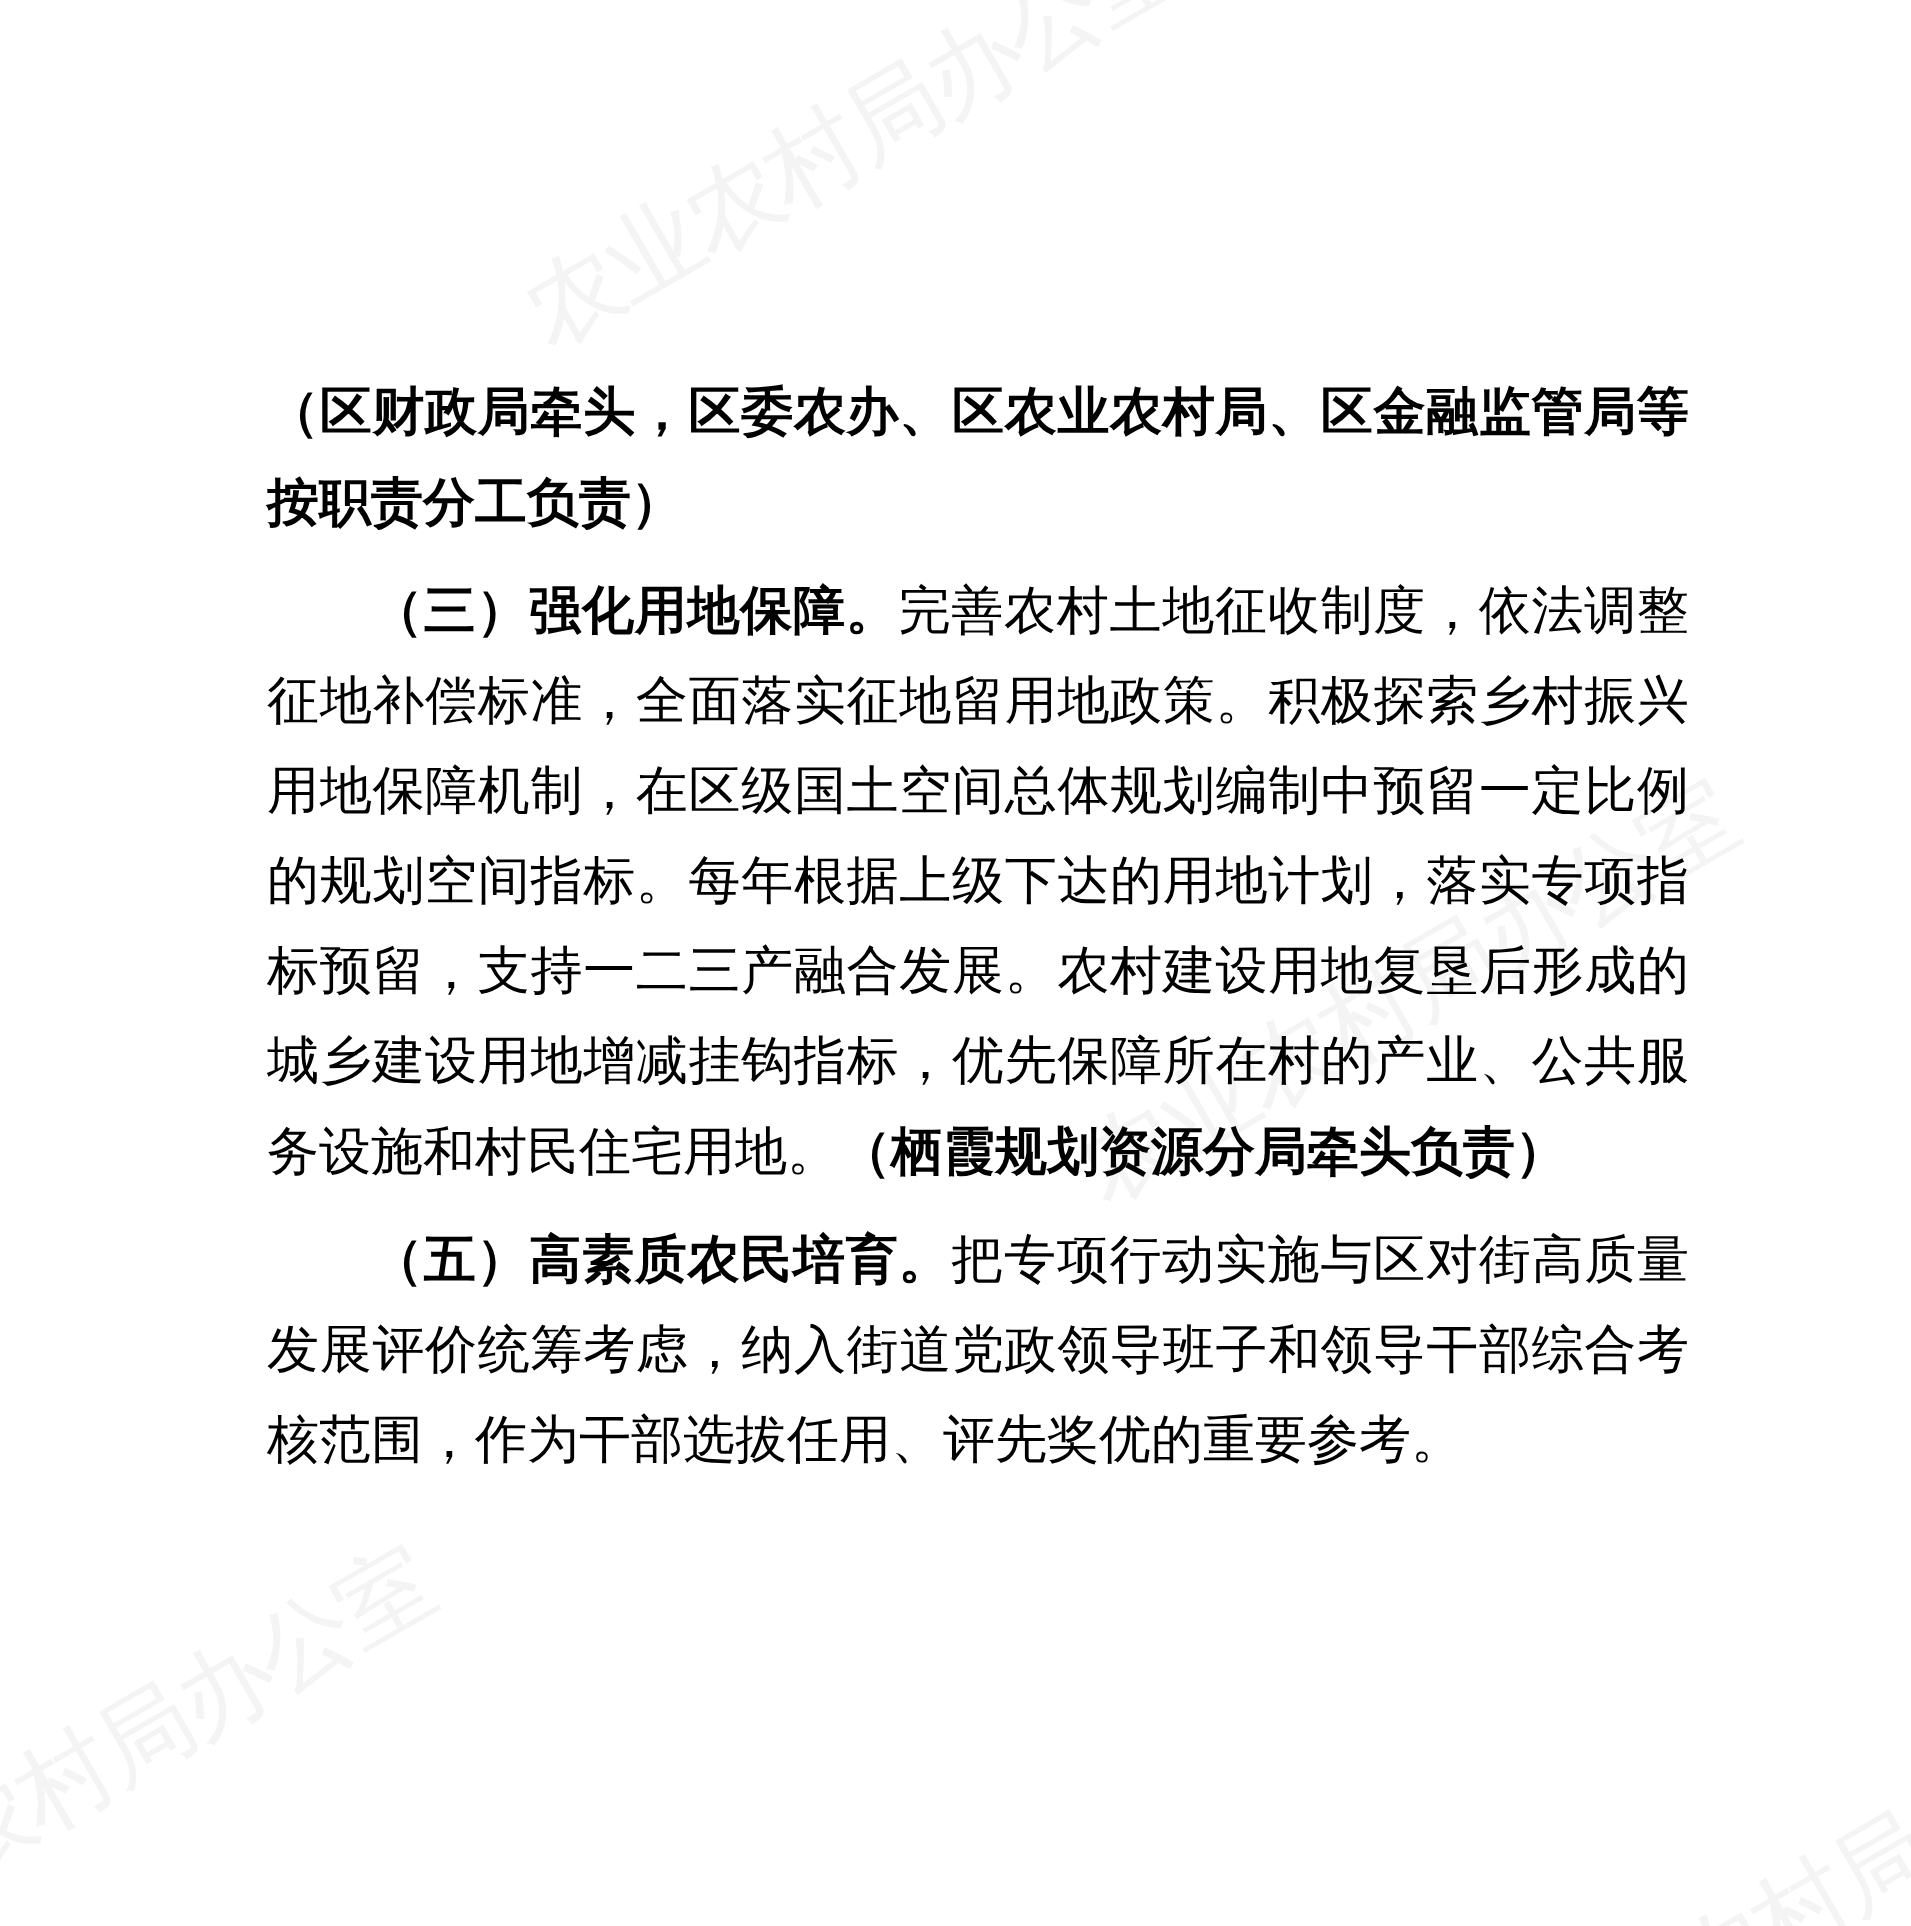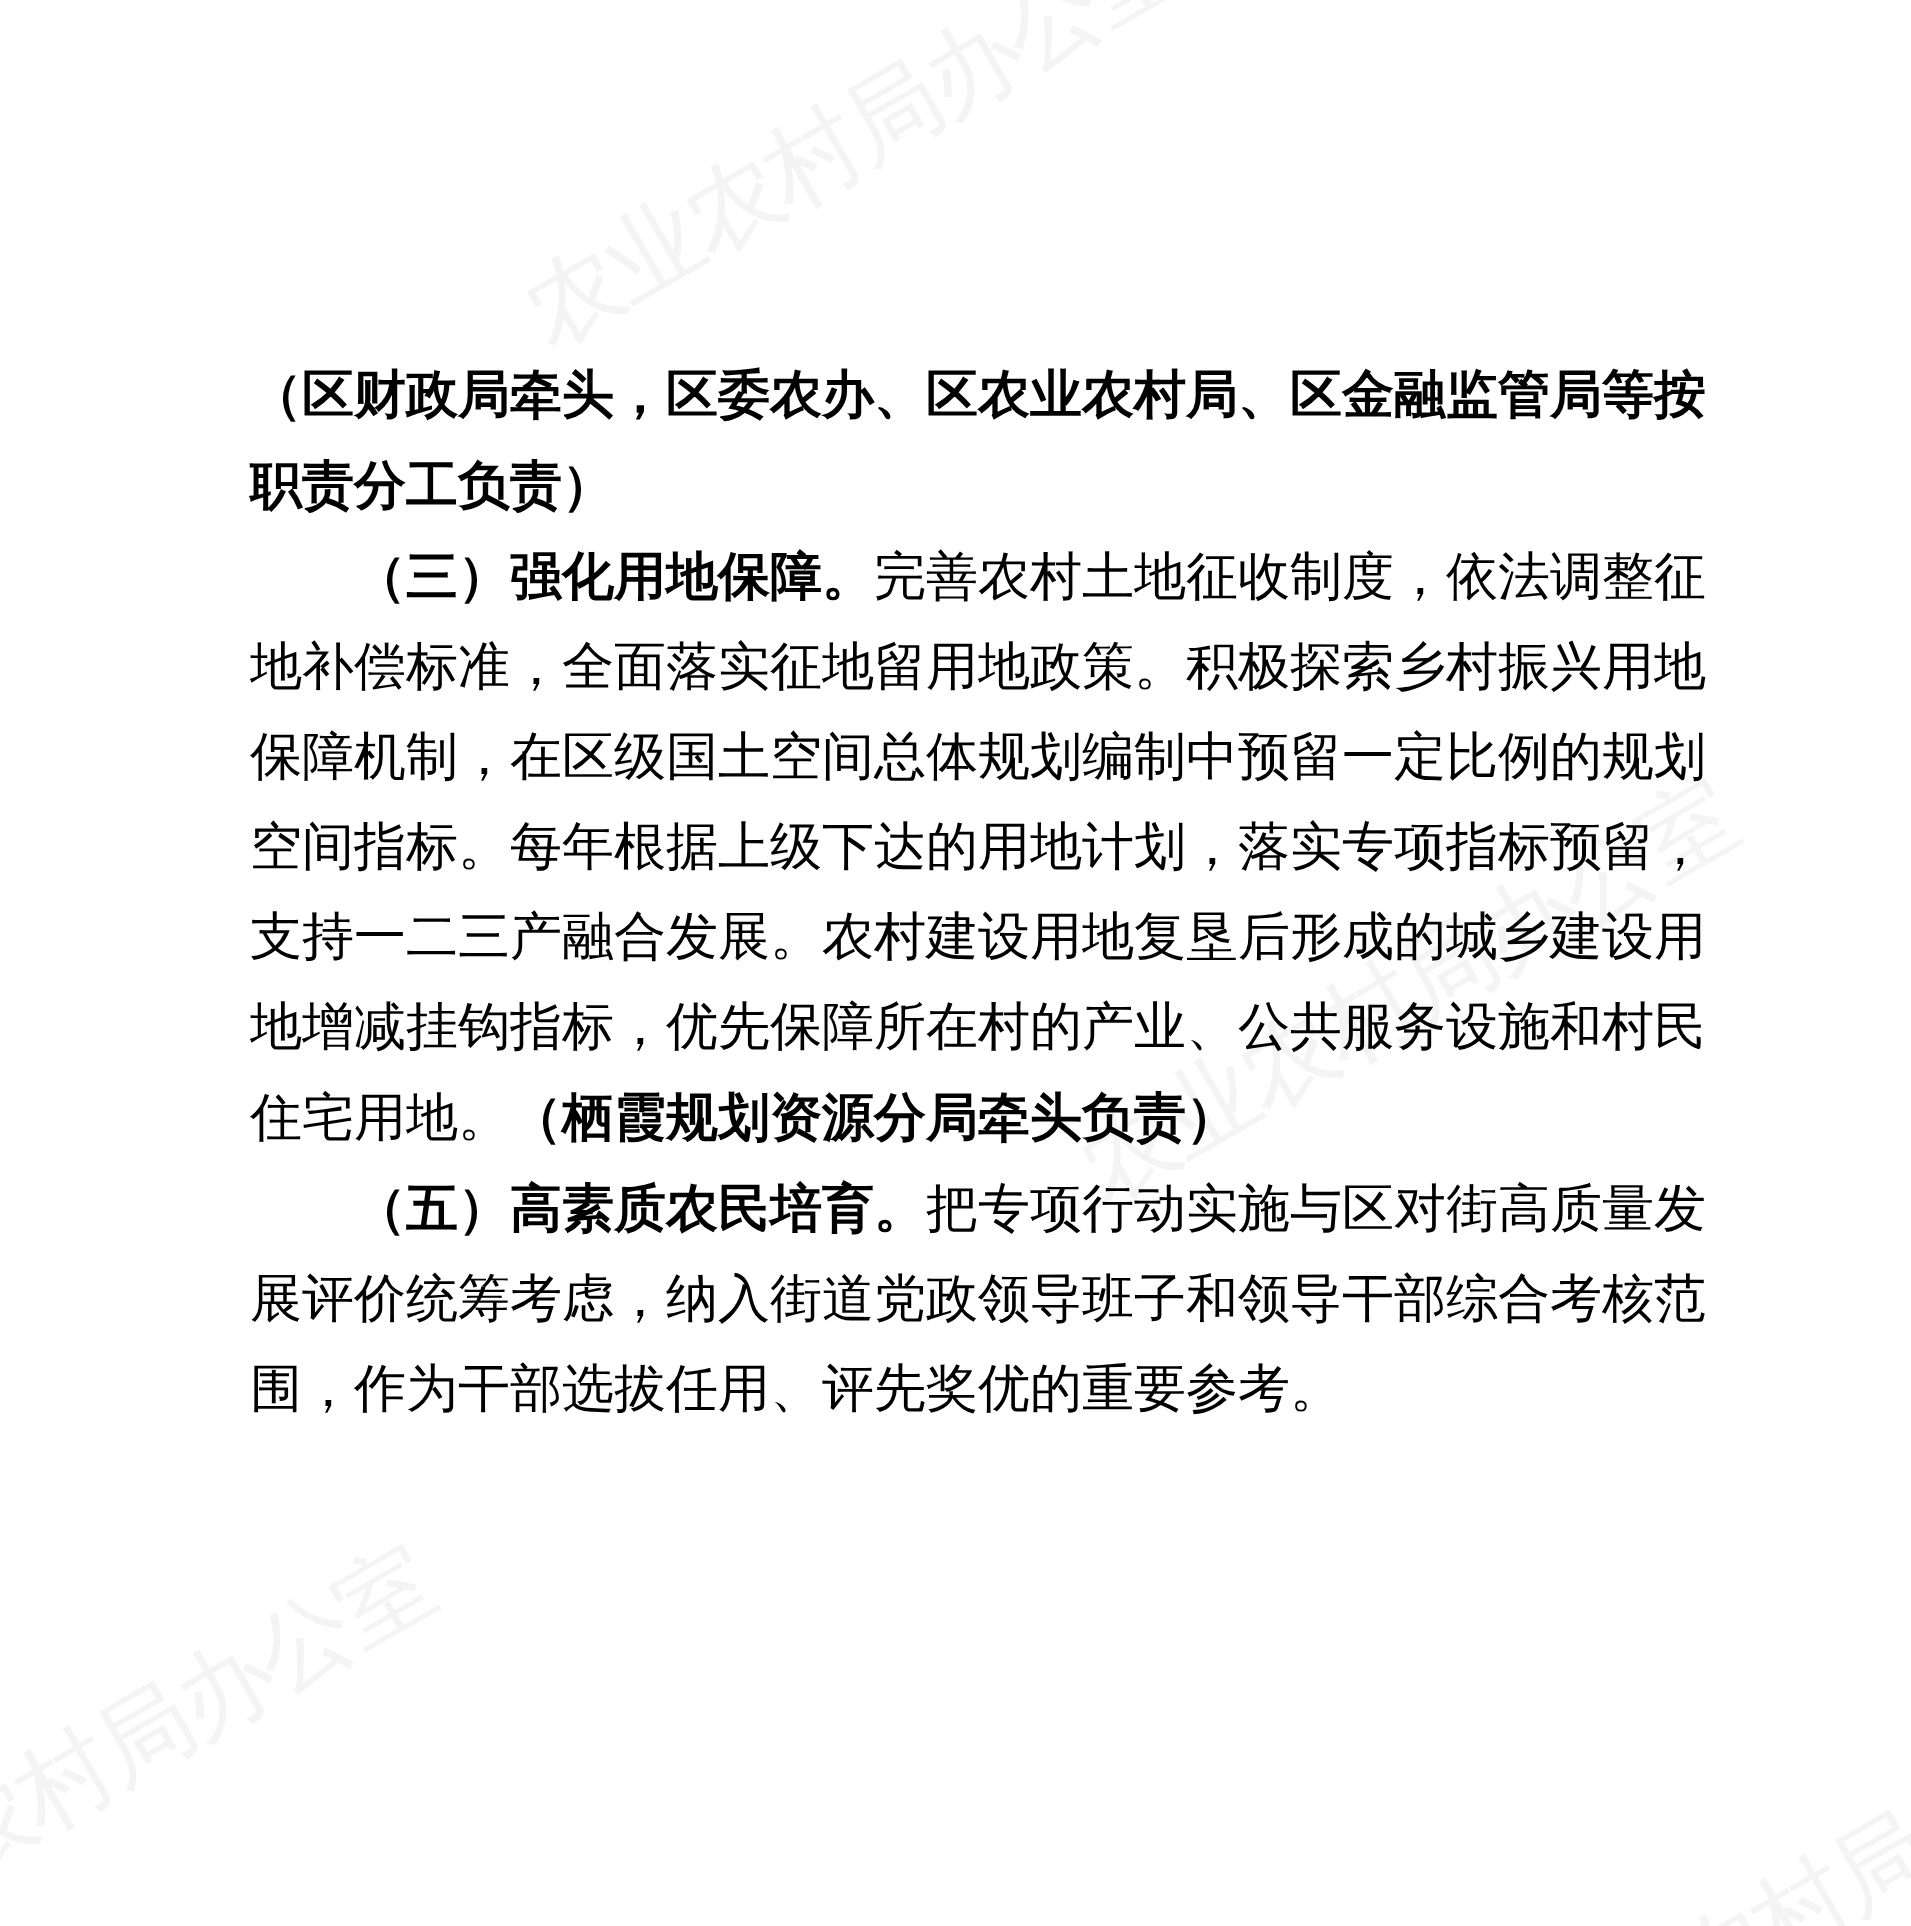--- a/index.html
+++ b/index.html
@@ -39,21 +39,21 @@
     width: 1456px;
     z-index: 2;
     color: #000000;
     font-family: "Liberation Serif", serif;
     font-size: 52px;
     line-height: 90px;
     text-align: justify;
     text-justify: inter-ideograph;
   }
   .doc-body p {
-    margin: 0;
+    margin: 17px;
     padding: 0;
   }
   .doc-body p.indent {
     text-indent: 2em;
   }
   .b {
     font-weight: 700;
     font-family: "Liberation Sans", sans-serif;
   }
 </style>

